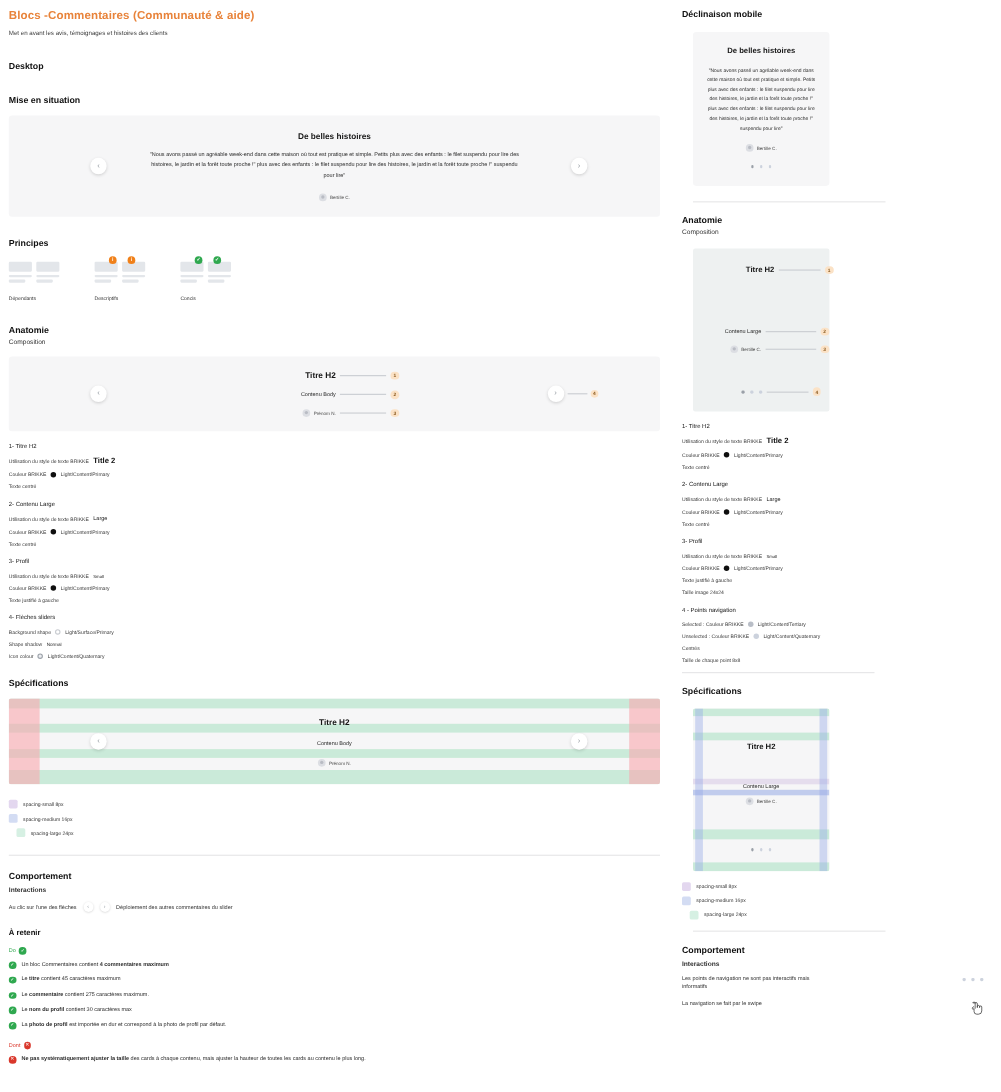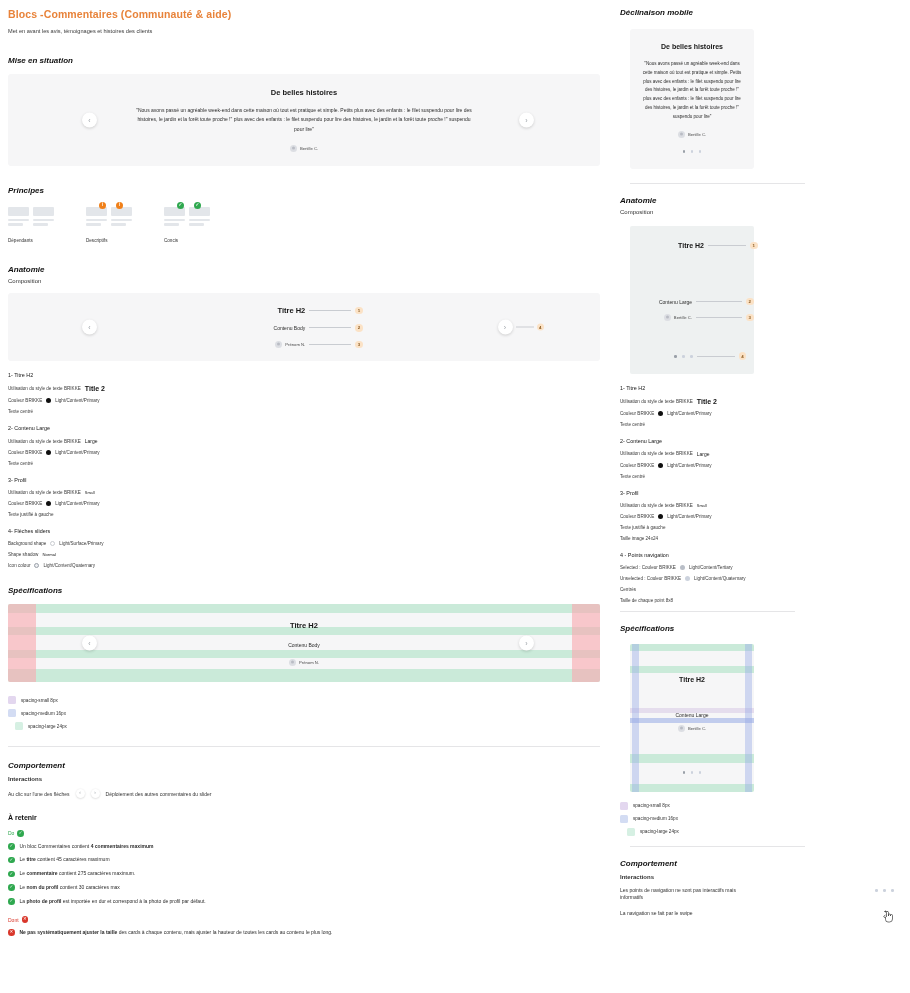--- a/index.html
+++ b/index.html
@@ -14,21 +14,21 @@
   .page { display: flex; width: 910px; height: 993px; }
   .col-left { width: 610px; padding: 8px 10px 0 8px; }
   .col-right { width: 300px; padding: 8px 16px 0 10px; }
 
   
   .doc-title {
     font-size: 10.5px; font-weight: bold; color: #E8833A;
     letter-spacing: .1px; margin-bottom: 8px;
   }
   .doc-sub { font-size: 5.6px; color: #3a3a3a; margin-bottom: 22px; }
-  .h-section { font-size: 8px; font-weight: bold; color: #111; font-style: italic; }
+  .h-section { font-size: 8px; font-weight: bold; color: #111; }
   .h-sub { font-size: 6px; color: #333; }
   .tiny { font-size: 5px; color: #333; }
 
   
   .principes-row { display: flex; gap: 30px; margin-top: 12px; }
   .principe { width: 48px; position: relative; }
   .ph-wrap { position: relative; height: 26px; }
   .ph-cards { display:flex; gap:4px; }
   .ph-card { width: 21px; }
   .ph-bar { background: #e3e6ea; border-radius: 1px; }
@@ -177,20 +177,21 @@
 </head>
 <body>
 
 <div class="page">
 
   <div class="col-left">
 
     <div class="doc-title">Blocs -Commentaires (Communauté &amp; aide)</div>
     <div class="doc-sub">Met en avant les avis, témoignages et histoires des clients</div>
 
+    <div class="h-section">Desktop</div>
 
     <div style="margin-top:22px;">
       <div class="h-section">Mise en situation</div>
       <div class="preview situation">
         <div style="width:100%;">
           <div class="card-title">De belles histoires</div>
           <div class="card-body">"Nous avons passé un agréable week-end dans cette maison où tout est pratique et simple. Petits plus avec des enfants : le filet suspendu pour lire des histoires, le jardin et la forêt toute proche !" plus avec des enfants : le filet suspendu pour lire des histoires, le jardin et la forêt toute proche !" suspendu pour lire"</div>
           <div class="profile-row">
             <div class="avatar"></div>
             <div class="profile-name">Bertille C.</div>

